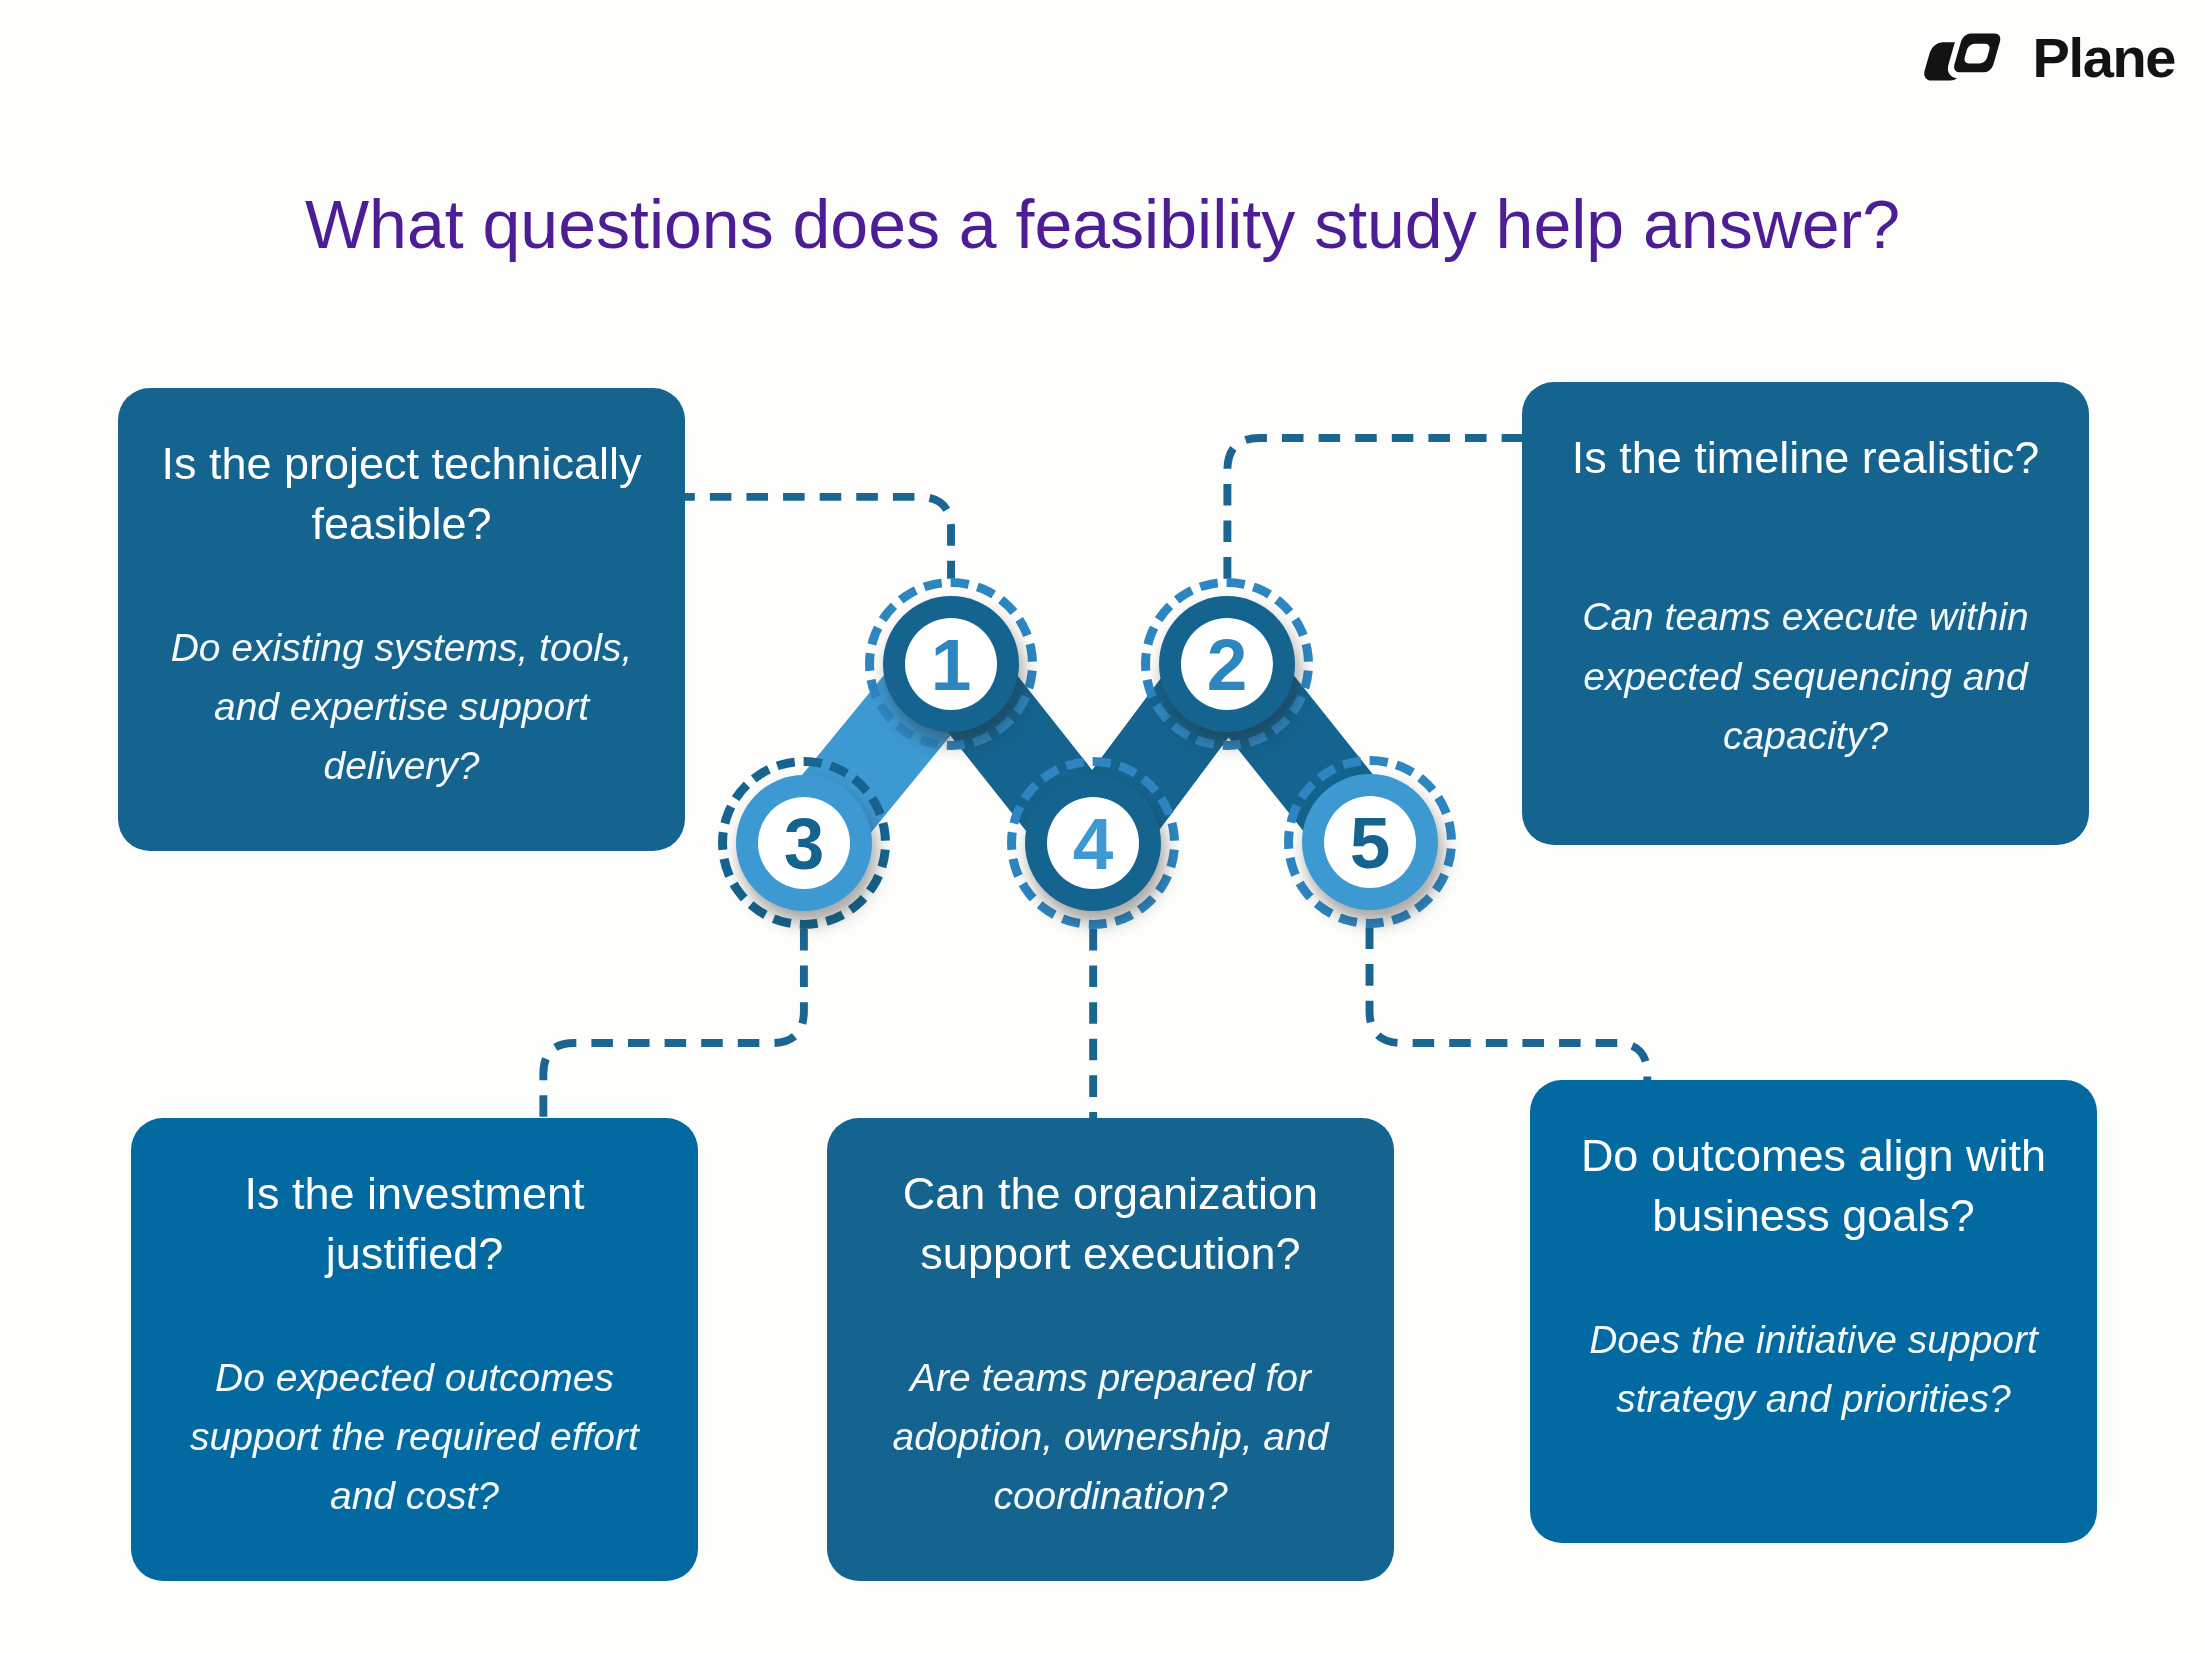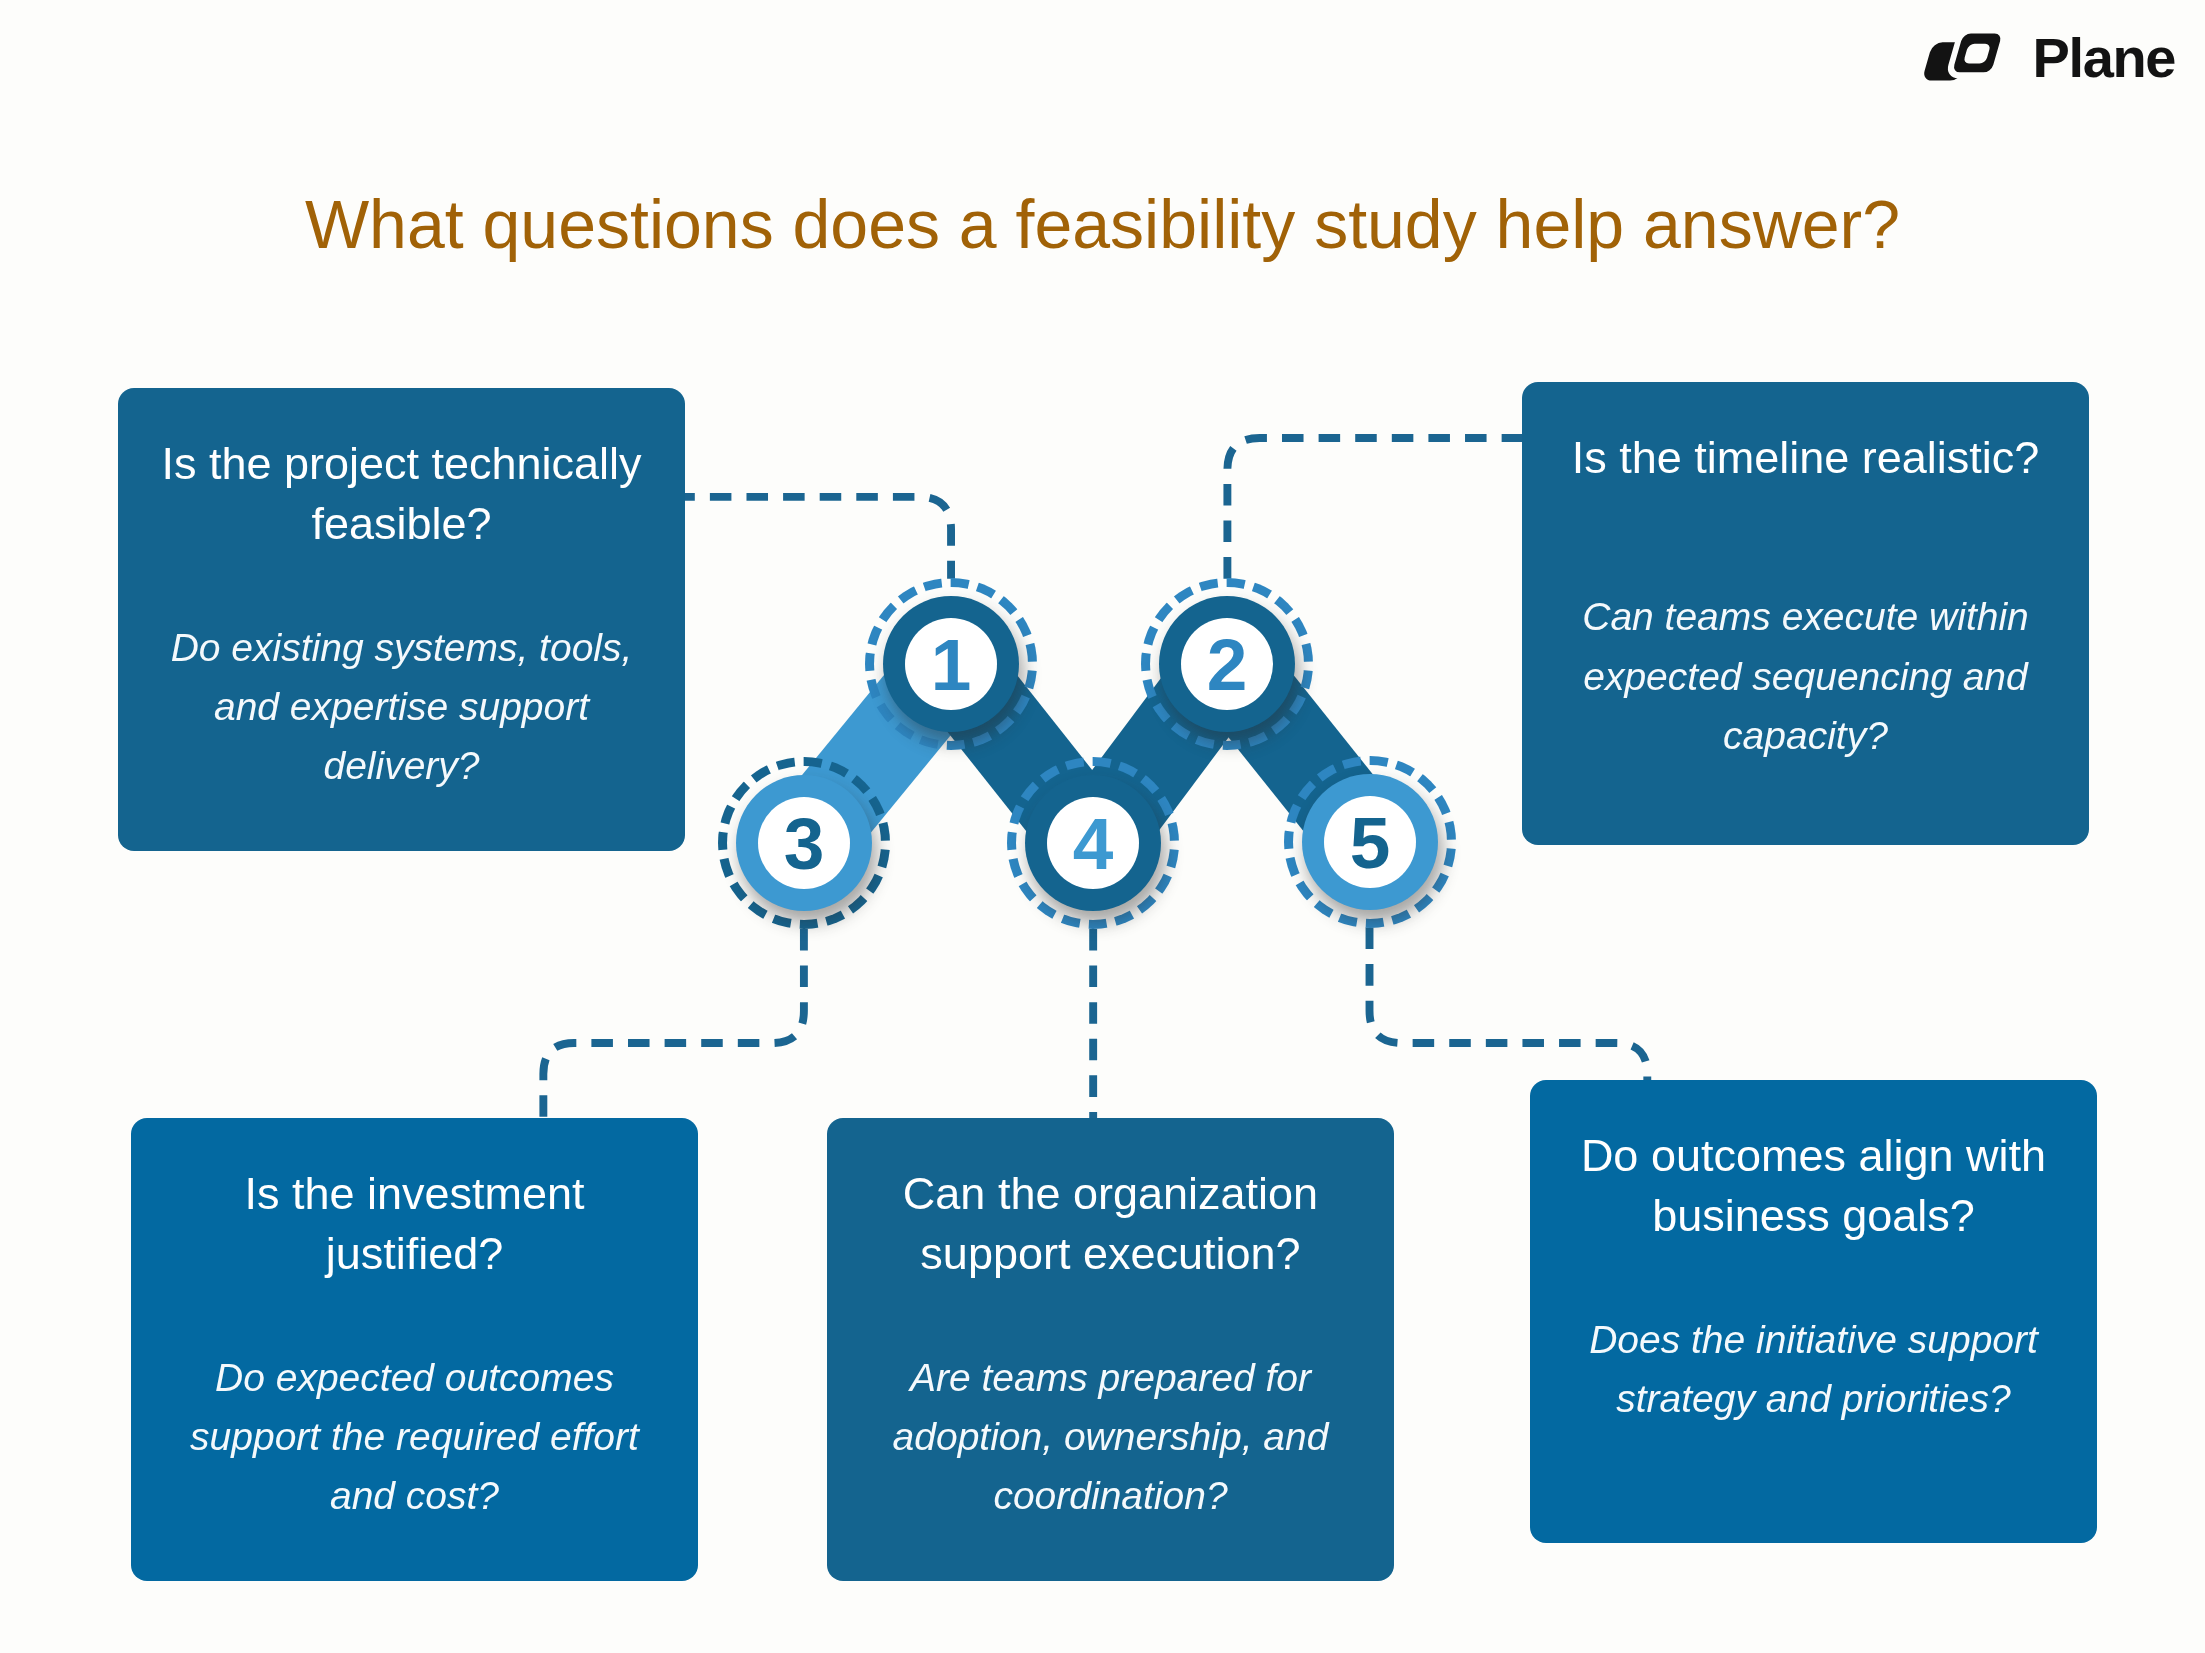--- a/index.html
+++ b/index.html
@@ -13,21 +13,21 @@
     position:absolute;top:20px;right:30px;
     display:flex;align-items:center;gap:14.4px;z-index:5;
   }
   .logo .wordmark{
     font-size:56px;font-weight:700;color:#131313;letter-spacing:-1.4px;
   }
   
   .title{
     position:absolute;top:185px;left:0;width:100%;
     text-align:center;margin:0;
-    font-size:68px;font-weight:400;color:#a16207;letter-spacing:0px;
+    font-size:68px;font-weight:400;color:#4c1d95;letter-spacing:0px;
     z-index:4;
   }
   
   svg.wires{position:absolute;left:0;top:0;z-index:1;}
   
   .step{position:absolute;width:172px;height:172px;z-index:2;}
   .step .dash{
     position:absolute;inset:0;border-radius:50%;
     border:9.3px dashed var(--dashc);
     box-sizing:border-box;
@@ -40,21 +40,21 @@
   }
   .step .core{
     width:92px;height:92px;border-radius:50%;background:#ffffff;
     display:flex;align-items:center;justify-content:center;
   }
   .step .num{
     font-size:73px;font-weight:700;color:var(--numc);line-height:1;
   }
   
   .card{
-    position:absolute;width:567px;height:463px;border-radius:16px;
+    position:absolute;width:567px;height:463px;border-radius:32px;
     box-sizing:border-box;padding:46px 39px 12px 39px;
     color:#ffffff;text-align:center;z-index:3;
     display:flex;flex-direction:column;align-items:center;
   }
   .card.dark{background:#14648f;}
   .card.light{background:#0369a1;}
   .card h2{
     margin:0;font-size:45px;font-weight:400;line-height:1.34;
     max-width:495px;
   }

